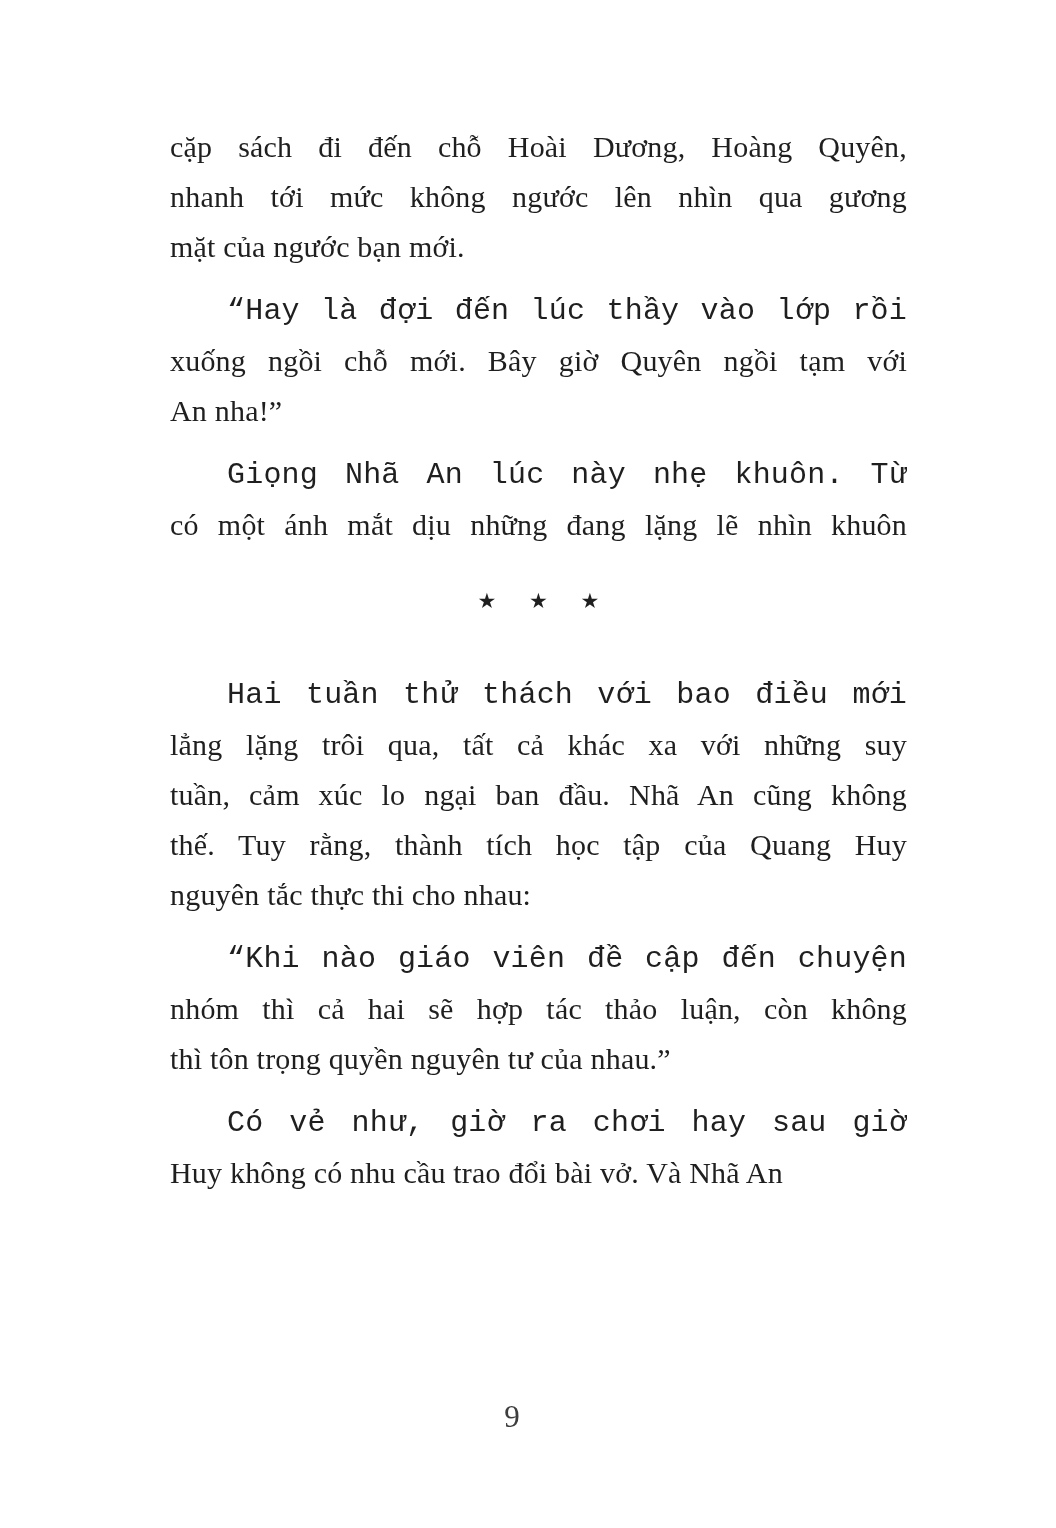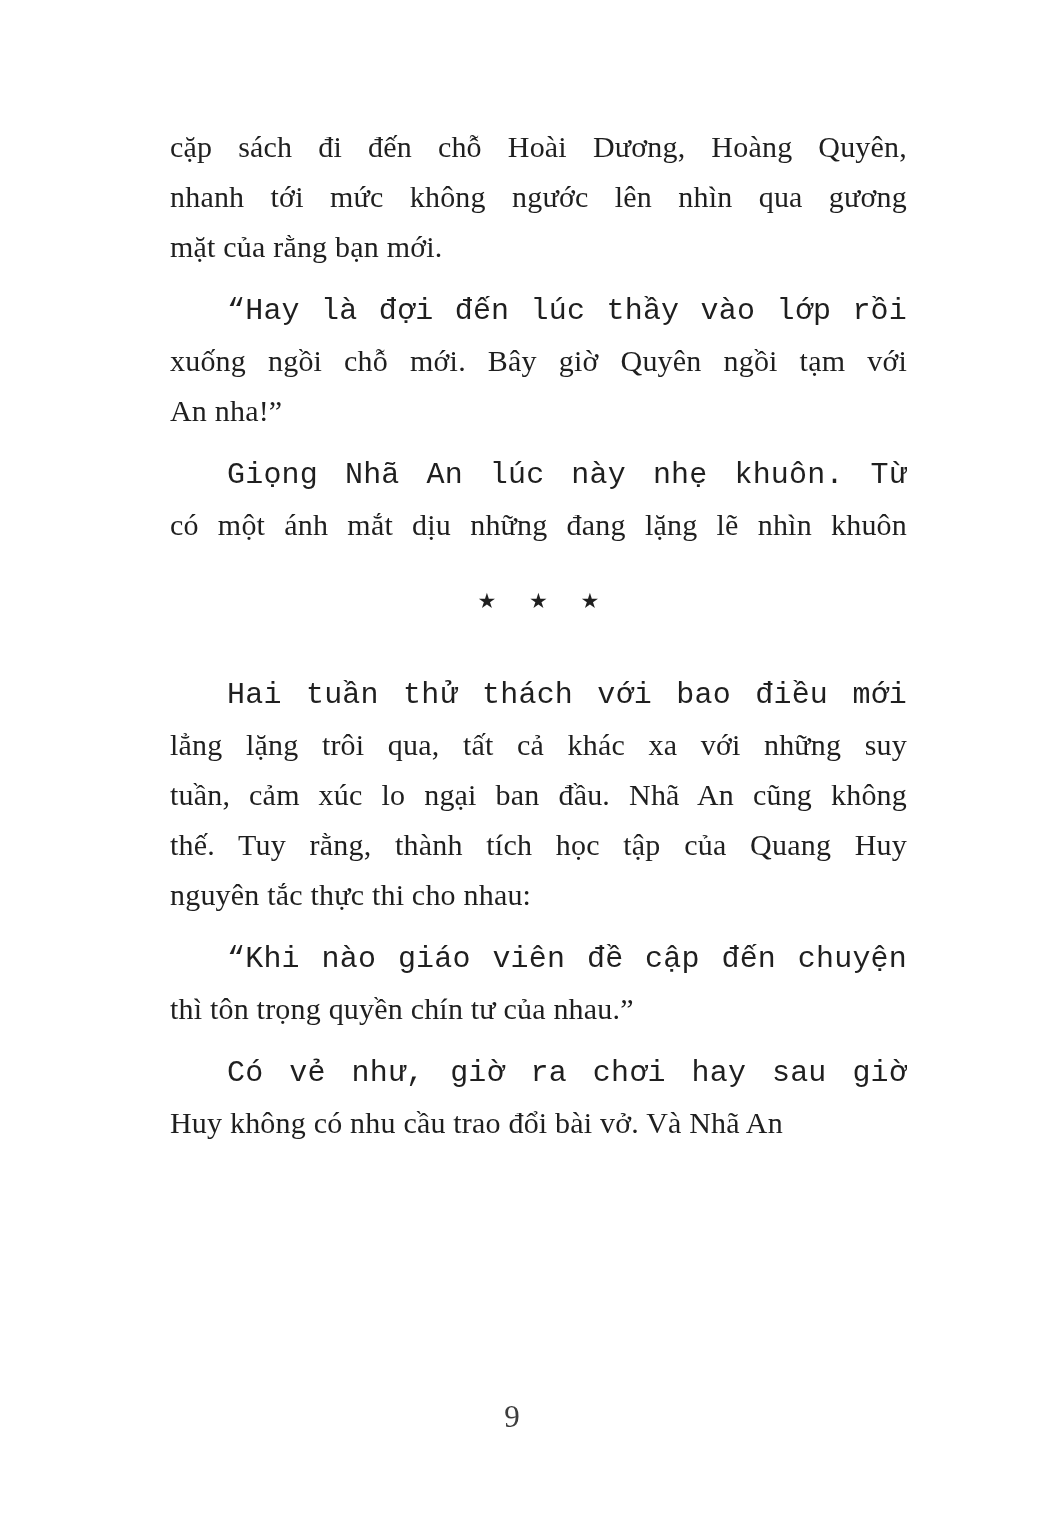--- a/index.html
+++ b/index.html
@@ -57,21 +57,21 @@
 </style>
 </head>
 <body>
 
 <div class="book-page">
   <div class="content">
 
     <div class="para">
       <div class="ln">cặp sách đi đến chỗ Hoài Dương, Hoàng Quyên,</div>
       <div class="ln">nhanh tới mức không ngước lên nhìn qua gương</div>
-      <div class="ln last">mặt của rằng bạn mới.</div>
+      <div class="ln last">mặt của ngước bạn mới.</div>
     </div>
 
     <div class="para">
       <div class="ln indent">“Hay là đợi đến lúc thầy vào lớp rồi mình</div>
       <div class="ln">xuống ngồi chỗ mới. Bây giờ Quyên ngồi tạm với</div>
       <div class="ln last">An nha!”</div>
     </div>
 
     <div class="para">
       <div class="ln indent">Giọng Nhã An lúc này nhẹ khuôn. Từ cuối lớp,</div>
@@ -83,21 +83,22 @@
     <div class="para">
       <div class="ln indent">Hai tuần thử thách với bao điều mới mẻ đã</div>
       <div class="ln">lẳng lặng trôi qua, tất cả khác xa với những suy</div>
       <div class="ln">tuần, cảm xúc lo ngại ban đầu. Nhã An cũng không</div>
       <div class="ln">thế. Tuy rằng, thành tích học tập của Quang Huy</div>
       <div class="ln last">nguyên tắc thực thi cho nhau:</div>
     </div>
 
     <div class="para">
       <div class="ln indent">“Khi nào giáo viên đề cập đến chuyện làm việc</div>
-      <div class="ln last">thì tôn trọng quyền chín tư của nhau.”</div>
+      <div class="ln">nhóm thì cả hai sẽ hợp tác thảo luận, còn không</div>
+      <div class="ln last">thì tôn trọng quyền nguyên tư của nhau.”</div>
     </div>
 
     <div class="para">
       <div class="ln indent">Có vẻ như, giờ ra chơi hay sau giờ học, Quang</div>
       <div class="ln last">Huy không có nhu cầu trao đổi bài vở. Và Nhã An</div>
     </div>
 
   </div>
 
   <div class="page-number">9</div>

